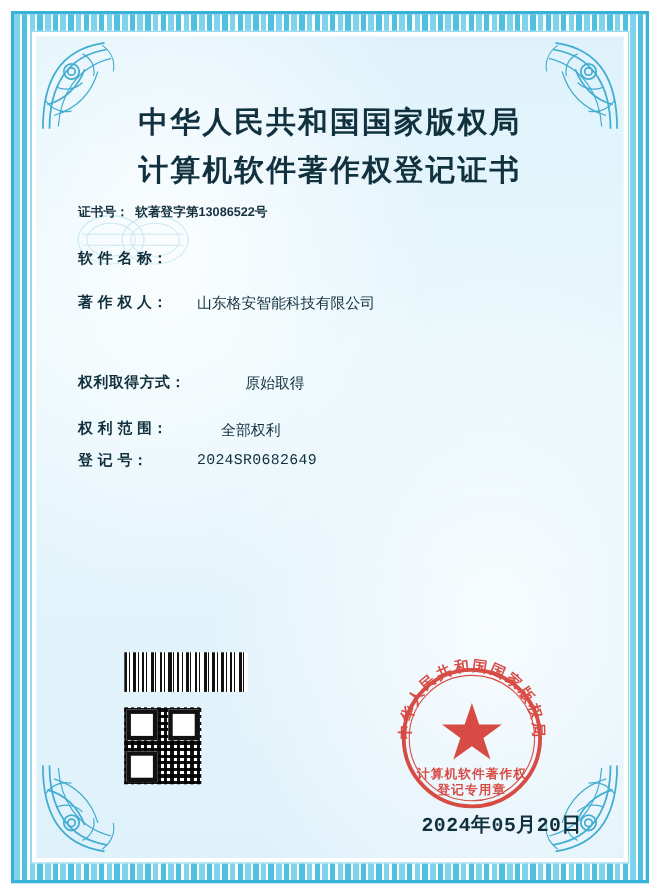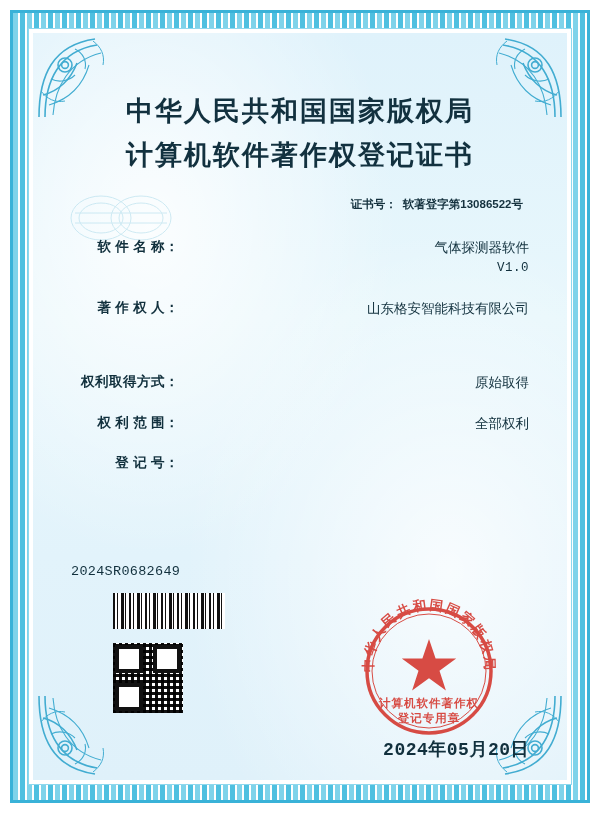--- a/index.html
+++ b/index.html
@@ -108,37 +108,35 @@
     margin-top: 62px;
     line-height: 1.25;
   }
   .title-2 {
     font-size: 27px;
     margin-top: 10px;
     line-height: 1.25;
   }
 
   .cert-no {
-    margin-top: 24px;
-    text-align: right;
+    margin-top: 12px;
     font-size: 11.5px;
     color: #14313e;
     padding-right: 6px;
     font-family: "Liberation Sans", sans-serif;
   }
   .cert-no .cert-no-label { font-weight: bold; margin-right: 6px; }
   .cert-no .cert-no-value { font-weight: bold; }
 
   .field {
     display: flex;
     align-items: flex-start;
     margin-top: 18px;
     font-size: 13.5px;
     color: #11303d;
-    text-align: right;
   }
   .field-label {
     width: 108px;
     flex: 0 0 108px;
     font-weight: bold;
     letter-spacing: 0.5px;
     font-family: "Liberation Serif", serif;
   }
   .field-value {
     flex: 1 1 auto;
@@ -328,42 +326,38 @@
 
       <div class="title-1">中华人民共和国国家版权局</div>
       <div class="title-2">计算机软件著作权登记证书</div>
 
       <div class="cert-no">
         <span class="cert-no-label">证书号：</span><span class="cert-no-value">软著登字第13086522号</span>
       </div>
 
       <div class="field" style="margin-top:26px;">
         <div class="field-label">软 件 名 称：</div>
-        <div class="field-value">
-          <span>气体探测器软件</span>
-          <span class="sub">V1.0</span>
-        </div>
       </div>
 
       <div class="field" style="margin-top:22px;">
         <div class="field-label">著 作 权 人：</div>
         <div class="field-value">山东格安智能科技有限公司</div>
       </div>
 
       <div class="field gap-lg">
         <div class="field-label">权利取得方式：</div>
         <div class="field-value">原始取得</div>
       </div>
 
       <div class="field" style="margin-top:22px;gap:22px;">
         <div class="field-label">权 利 范 围：</div>
         <div class="field-value">全部权利</div>
       </div>
 
-      <div class="field" style="margin-top:20px;flex-direction:column;">
+      <div class="field" style="margin-top:10px;">
         <div class="field-label">登 记 号：</div>
         <div class="field-value mono">2024SR0682649</div>
       </div>
 
 
     </div>
 
     <div class="codes">
       <div class="barcode"></div>
       <div class="qr">

